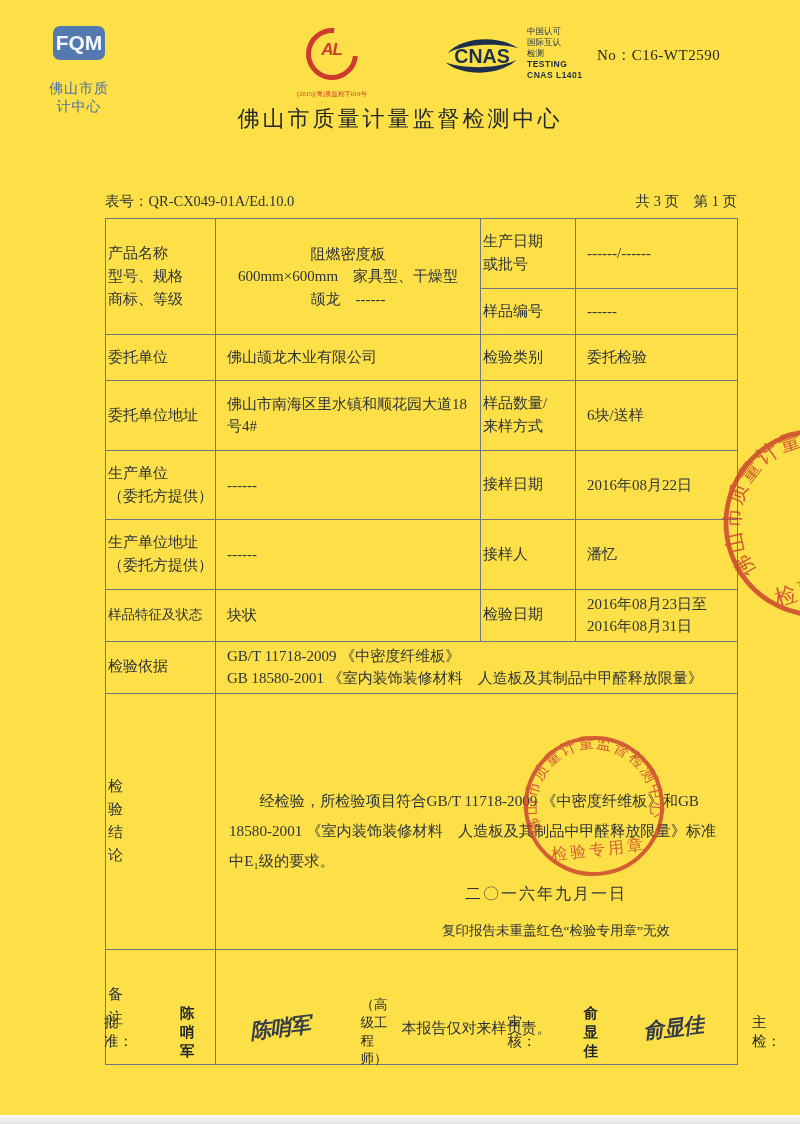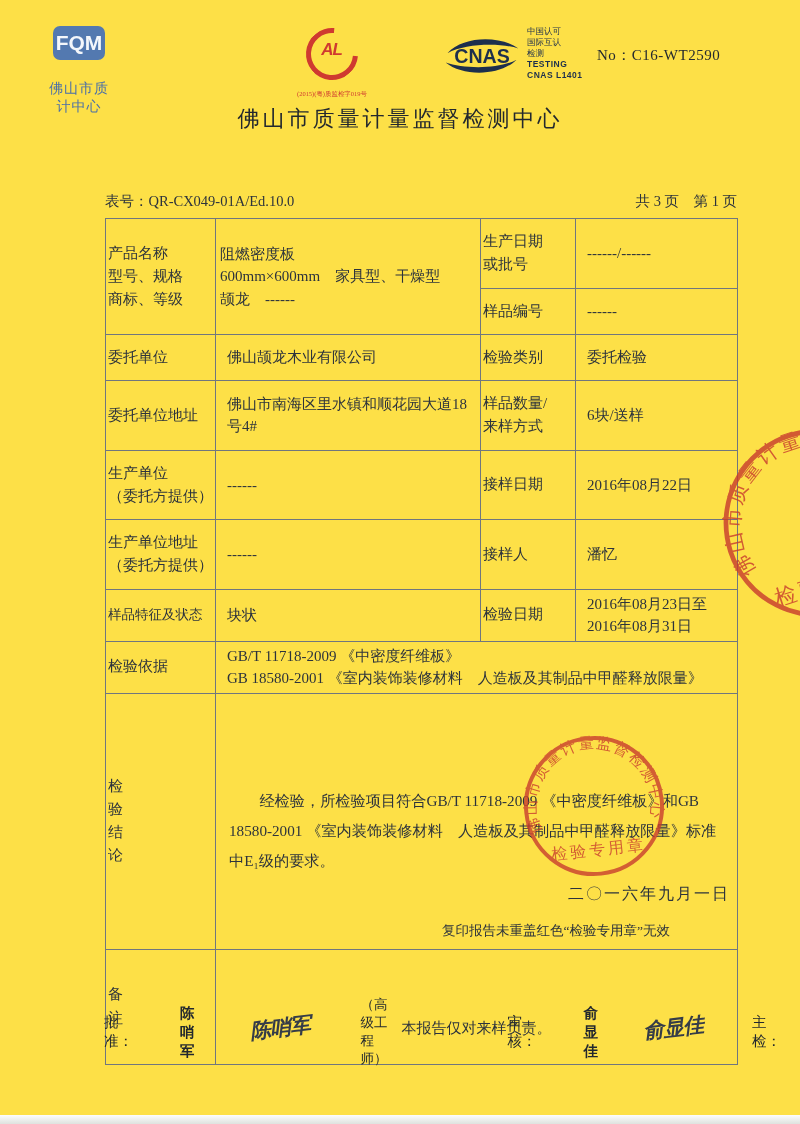--- a/index.html
+++ b/index.html
@@ -45,30 +45,30 @@
   .org-title{left:0;right:0;top:104px;text-align:center;font-size:22px;letter-spacing:3px;color:#23282e;}
   .report-title{left:0;right:0;top:142px;text-align:center;font-size:24px;color:#23282e;font-weight:500;}
   .meta-row{left:105px;top:192px;width:632px;font-size:14.5px;color:#2d333c;}
   .meta-row .pages{float:right;}
 
   
   table.main{position:absolute;left:105px;top:218px;width:632px;border-collapse:collapse;table-layout:fixed;}
   table.main td{border:1px solid #70767e;font-size:15px;color:#2d333c;vertical-align:middle;overflow:hidden;}
   td.lab{text-align:left;padding:11px 2px;line-height:1.55;}
   td.val{text-align:left;padding:2px 6px 2px 11px;line-height:1.5;}
-  td.val.center{padding:10px 4px;}
+  td.val.center{text-align:center;padding:10px 4px;}
   tr.r1a{height:60px;} tr.r1b{height:32px;} tr.r2{height:36px;} tr.r3{height:60px;}
   tr.r4{height:50px;} tr.r5{height:52px;} tr.r6{height:52px;} tr.r7{height:52px;}
   tr.r8{height:256px;} tr.r9{height:115px;}
   td.small{font-size:14px;}
   .vlab{line-height:57px;padding-top:6px;}
   .vlab2{line-height:48px;padding-top:4px;}
   td.concl-cell{position:relative;vertical-align:top;}
   .concl-text{margin:0;padding:20px 18px 0 12px;text-indent:2em;line-height:30px;font-size:15.2px;}
-  .concl-date{position:absolute;top:190px;left:134px;width:380px;text-align:right;font-size:16px;letter-spacing:2px;}
+  .concl-date{position:absolute;top:190px;left:140px;width:380px;text-align:center;font-size:16px;letter-spacing:2px;}
   .concl-note{position:absolute;top:228px;left:95px;width:490px;text-align:center;font-size:13.5px;}
   td.remark-cell{vertical-align:top;}
   .remark-text{padding-top:44px;text-align:center;font-size:15px;font-family:Liberation Mono, monospace;}
 
   
   .sig-row{left:104px;top:996px;width:680px;display:flex;align-items:center;font-size:14.5px;color:#23282e;gap:47px;}
   .sig{font-family:"DejaVu Sans",sans-serif;font-style:italic;font-weight:bold;font-size:21px;color:#353c48;
     letter-spacing:-1px;transform:rotate(-7deg);position:relative;top:-4px;white-space:nowrap;}
   .sig.s1{margin-left:8px;margin-right:4px;}
   .sig.s2{margin-left:-2px;margin-right:2px;}

